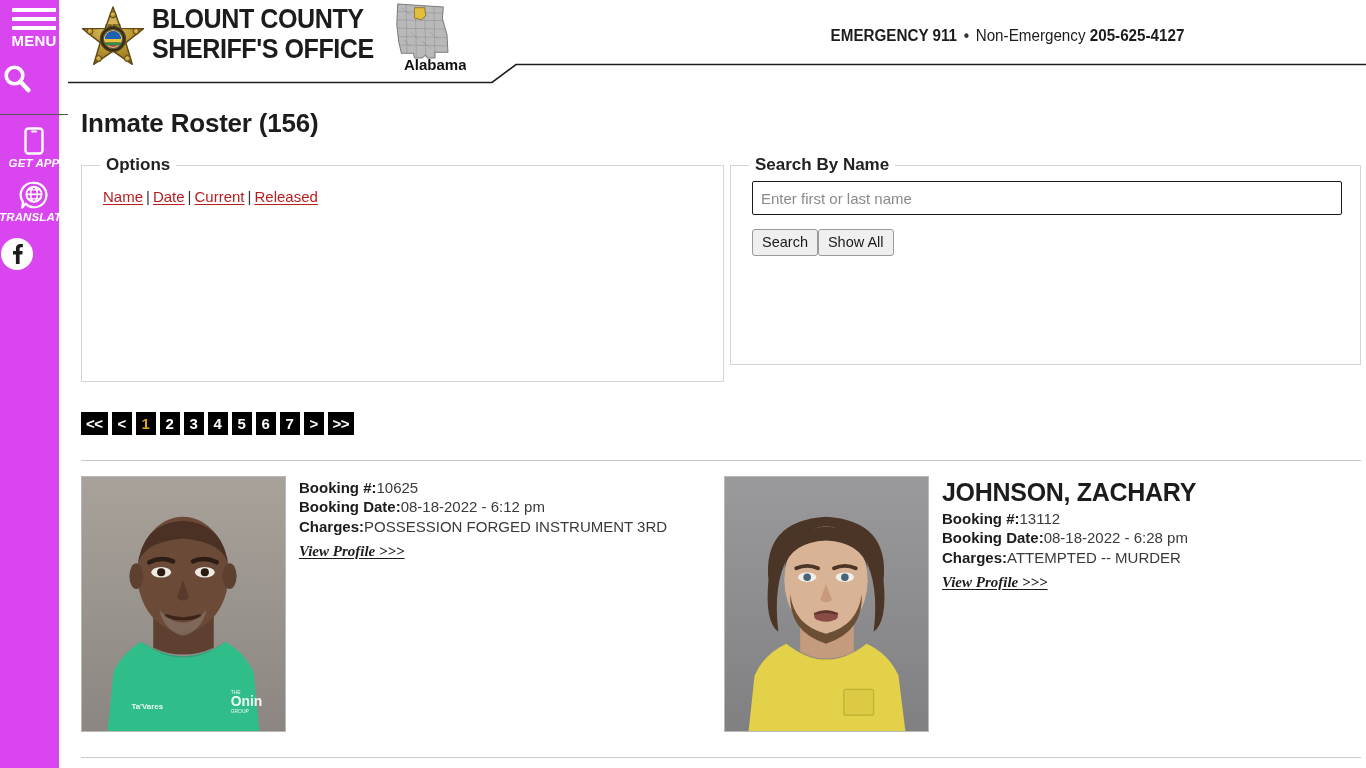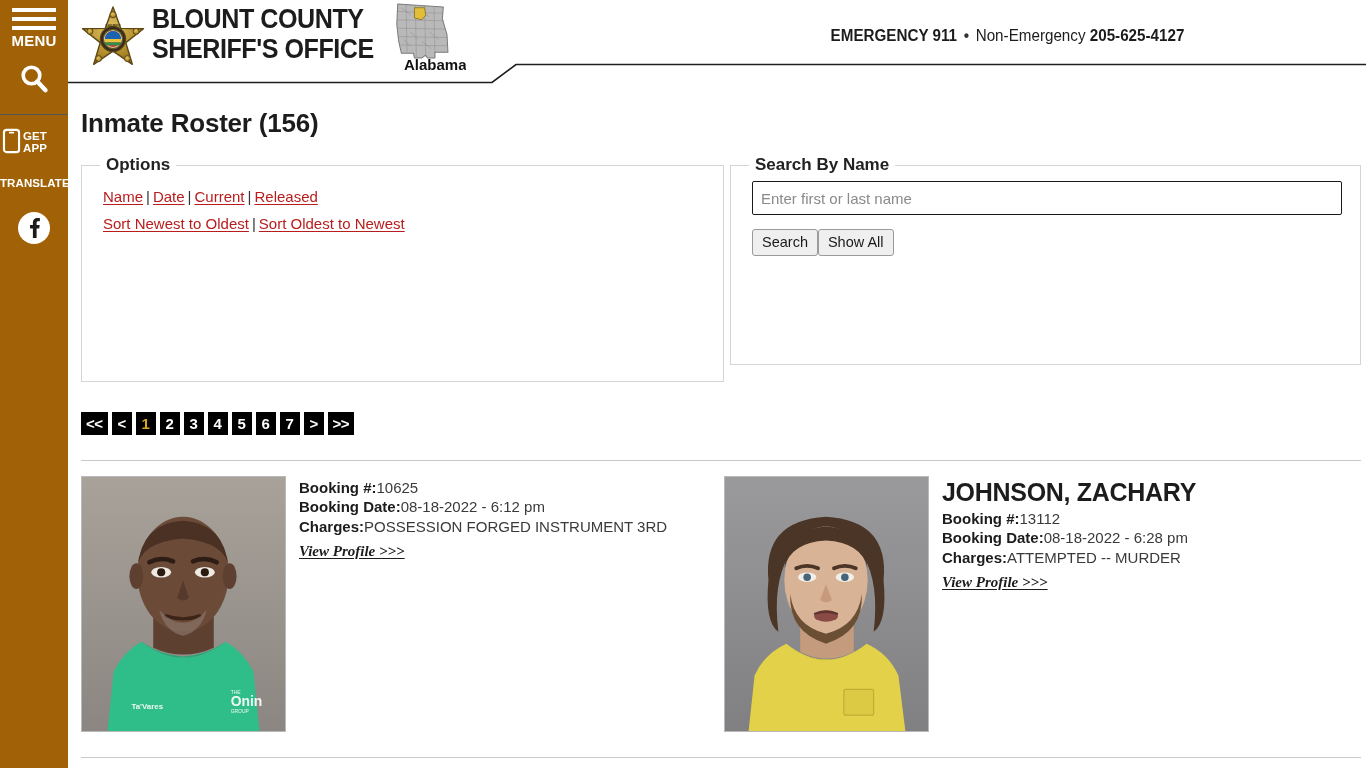--- a/index.html
+++ b/index.html
@@ -7,40 +7,41 @@
     margin: 0; padding: 0;
     width: 1366px; height: 768px;
     overflow: hidden;
     background: #ffffff;
     font-family: "Liberation Sans", sans-serif;
   }
 
   
   #sidebar {
     position: absolute; left: 0; top: 0;
-    width: 68px; height: 768px;
-    background: #a16207;
-    display: flex; flex-direction: column; align-items: center;
+    width: 59px; height: 768px;
+    background: #d946ef;
+    display: flex; flex-direction: column; align-items: flex-start;
     z-index: 40;
   }
   .sb-menu { margin-top: 8px; width: 68px; display: flex; flex-direction: column; align-items: center; cursor: pointer; }
   .burger { width: 44px; display: flex; flex-direction: column; gap: 5px; margin-bottom: 3px; }
   .burger i { display: block; height: 4px; background: #ffffff; border-radius: 0; }
   .sb-menu-label {
     color: #ffffff; font-size: 15px; font-weight: 700;
     letter-spacing: 0.2px; line-height: 16px;
     font-family: "Liberation Sans", sans-serif;
   }
   .sb-search { margin-top: 13px; cursor: pointer; }
   .sb-divider { width: 68px; height: 1px; background: #565656; margin-top: 14px; }
 
   .sb-item {
     width: 68px; padding-top: 11px;
-    display: flex; flex-direction: row; align-items: center;
+    display: flex; flex-direction: column; align-items: center;
     cursor: pointer;
+    font-style: italic;
   }
   .sb-item-label {
     color: #ffffff; font-size: 11.5px; font-weight: 700;
     letter-spacing: 0.1px; margin-top: 1px;
     font-family: "Liberation Sans", sans-serif;
   }
   .sb-fb { margin-top: 14px; cursor: pointer; }
 
   
   #header {
@@ -324,23 +325,20 @@
 <div id="main">
 
   <div class="page-title">Inmate Roster (156)</div>
 
   <fieldset class="panel" id="options-panel">
     <legend>Options</legend>
     <div class="opt-lines">
       <div class="opt-row">
         <a href="#">Name</a><span class="opt-sep">|</span><a href="#">Date</a><span class="opt-sep">|</span><a href="#">Current</a><span class="opt-sep">|</span><a href="#">Released</a>
       </div>
-      <div class="opt-row">
-        <a href="#">Sort Newest to Oldest</a><span class="opt-sep">|</span><a href="#">Sort Oldest to Newest</a>
-      </div>
     </div>
   </fieldset>
 
   <fieldset class="panel" id="search-panel">
     <legend>Search By Name</legend>
     <div class="search-inner">
       <input id="search-input" type="text" placeholder="Enter first or last name" style="">
       <div class="btn-row">
         <button class="btn">Search</button>
         <button class="btn">Show All</button>

